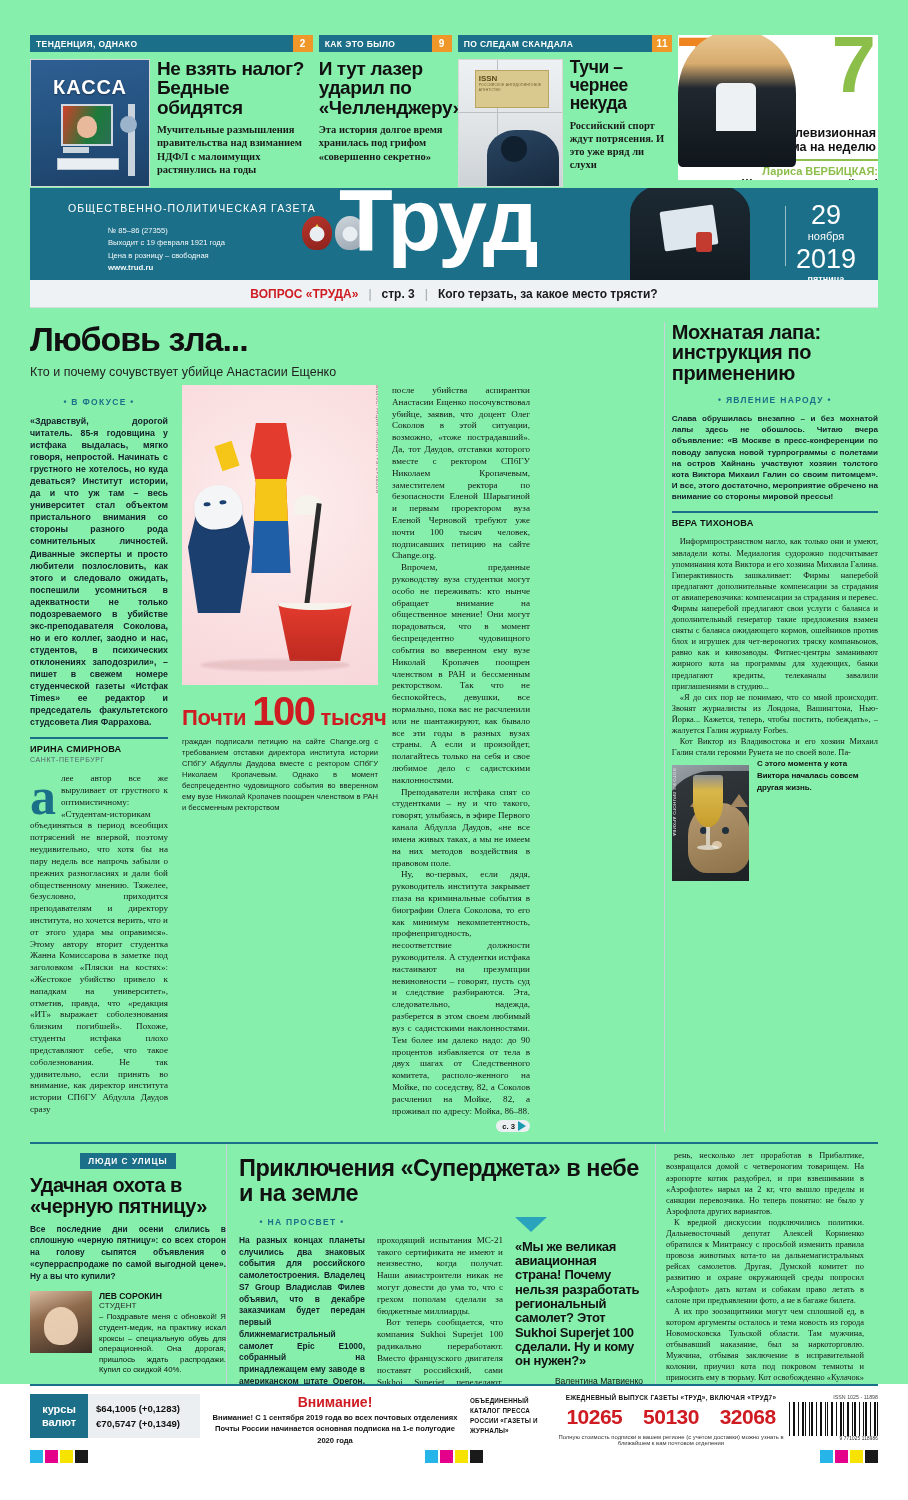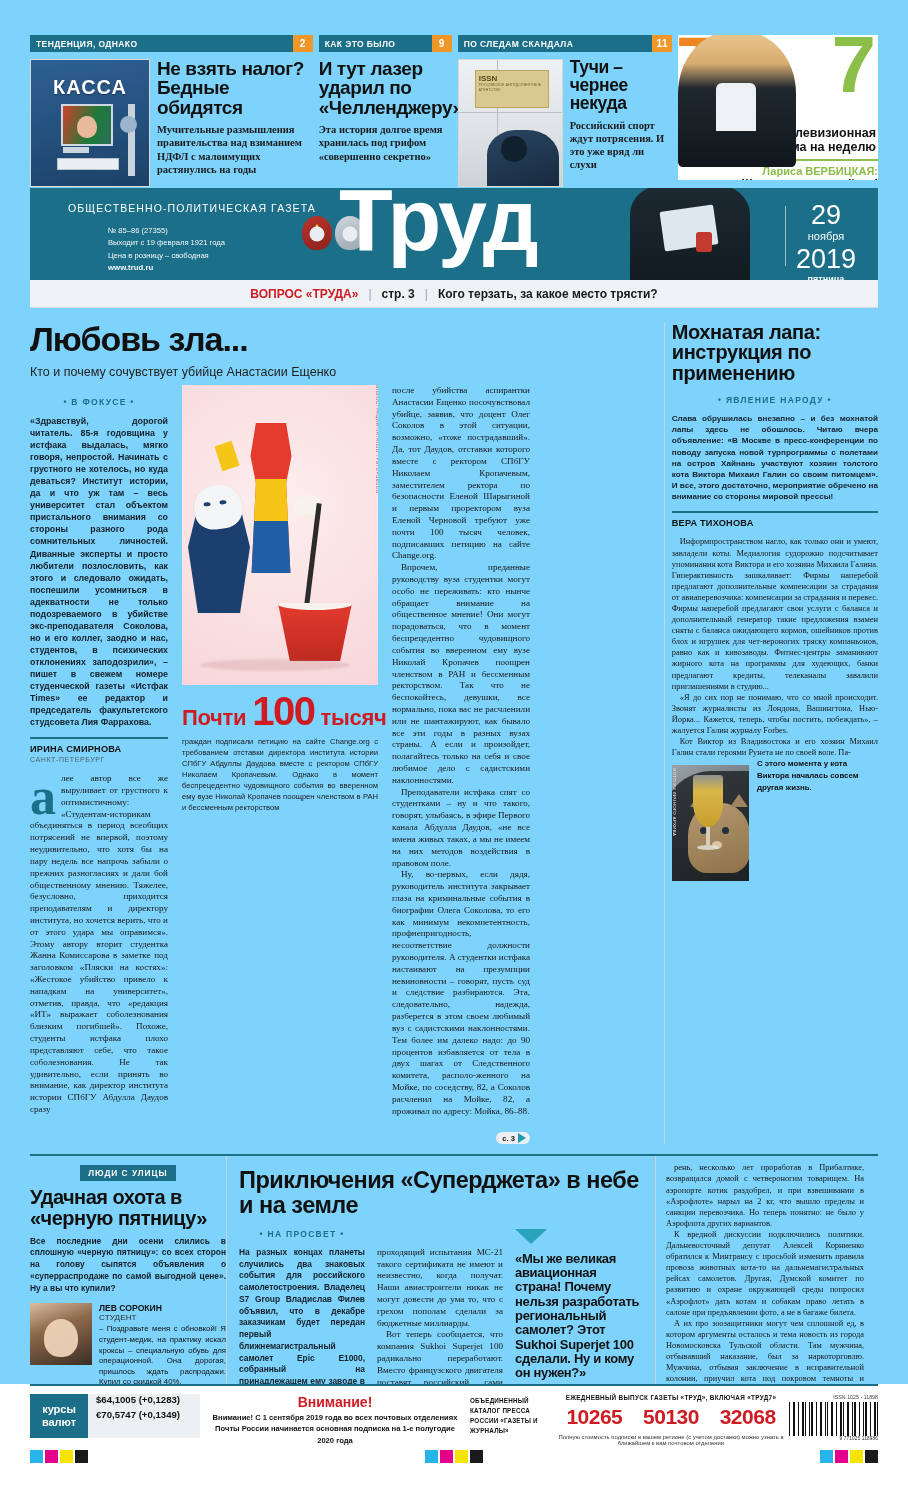--- a/index.html
+++ b/index.html
@@ -6,21 +6,21 @@
   * { box-sizing: border-box; }
   html, body { margin:0; padding:0; }
   body {
     width: 908px; height: 1500px;
     background: #ffffff;
     font-family: "Liberation Sans", sans-serif;
     color: #111;
     overflow: hidden;
     position: relative;
   }
-  .page { width:908px; height:1500px; position:relative; background:#7dd3fc; padding:0 30px; }
+  .page { width:908px; height:1500px; position:relative; background:#86efac; padding:0 30px; }
 
   
   .teasers { display:flex; gap:6px; padding-top:35px; height:180px; }
   .teaser { position:relative; }
   .t1 { width:290px; }
   .t2 { width:133px; }
   .t3 { width:220px; }
   .tvbox { width:205px; position:relative; }
   .teaser .kicker {
     background:#1b6f88; color:#fff; font-size:8.5px; letter-spacing:.4px;
@@ -303,21 +303,21 @@
     line-height:1; display:flex; align-items:baseline; gap:6px;
   }
   .bignum .line .n { font-size:40px; font-weight:800; letter-spacing:-1.5px; }
   .bignum .cap {
     font-size:7.6px; line-height:1.45; margin-top:5px; text-align:justify; color:#1b1b1b;
   }
 
   .pagref {
     display:inline-flex; align-items:center; gap:3px; float:right;
     background:#eceff1; border-radius:9px; padding:1px 4px 1px 6px;
-    font-size:7.6px; font-weight:700; margin-top:15px;
+    font-size:7.6px; font-weight:700; margin-top:3px;
   }
   .pagref .arrow {
     width:0;height:0;border-top:5px solid transparent;border-bottom:5px solid transparent;
     border-left:8px solid #1b9ab0;
   }
 
   
   h2.railhead { margin:0; font-size:20px; font-weight:800; line-height:1.02; letter-spacing:-.4px; }
   .railbody {
     font-size:8.1px; line-height:1.38; text-align:justify; font-weight:700; color:#14202a;
@@ -414,21 +414,21 @@
 
   
   .footer { position:absolute; left:0; right:0; bottom:0; height:116px; background:#fff; }
   .footrule { height:2px; background:#1b6f88; margin:0 30px; }
   .footgrid { display:flex; padding:8px 30px 0; align-items:flex-start; }
   .fcur { width:170px; display:flex; background:#eceff1; height:44px; }
   .fcur .lab {
     width:58px; background:#1b6f88; color:#fff; font-size:11px; font-weight:800;
     display:flex; flex-direction:column; align-items:center; justify-content:center; line-height:1.16;
   }
-  .fcur .vals { flex:1; display:flex; flex-direction:column; padding-left:8px; font-size:9.6px; font-weight:700; gap:4px; }
+  .fcur .vals { flex:1; display:flex; flex-direction:column; justify-content:center; padding-left:8px; font-size:9.6px; font-weight:700; gap:4px; }
   .fnote { width:270px; text-align:center; padding:0 6px; }
   .fnote .att { color:#cf1b22; font-size:14px; font-weight:800; }
   .fnote .txt { font-size:7.6px; line-height:1.5; font-weight:700; margin-top:2px; }
   .fcat { width:86px; font-size:6.3px; font-weight:800; line-height:1.6; letter-spacing:.2px; padding-top:2px; }
   .fsub { flex:1; text-align:center; }
   .fsub .t { font-size:6.4px; letter-spacing:.3px; font-weight:700; }
   .fsub .nums { display:flex; justify-content:space-around; margin-top:4px; }
   .fsub .nums span { color:#cf1b22; font-size:21px; font-weight:800; letter-spacing:-.5px; }
   .fsub .fine { font-size:5.9px; margin-top:5px; color:#333; }
   .fbar { width:92px; text-align:right; }

